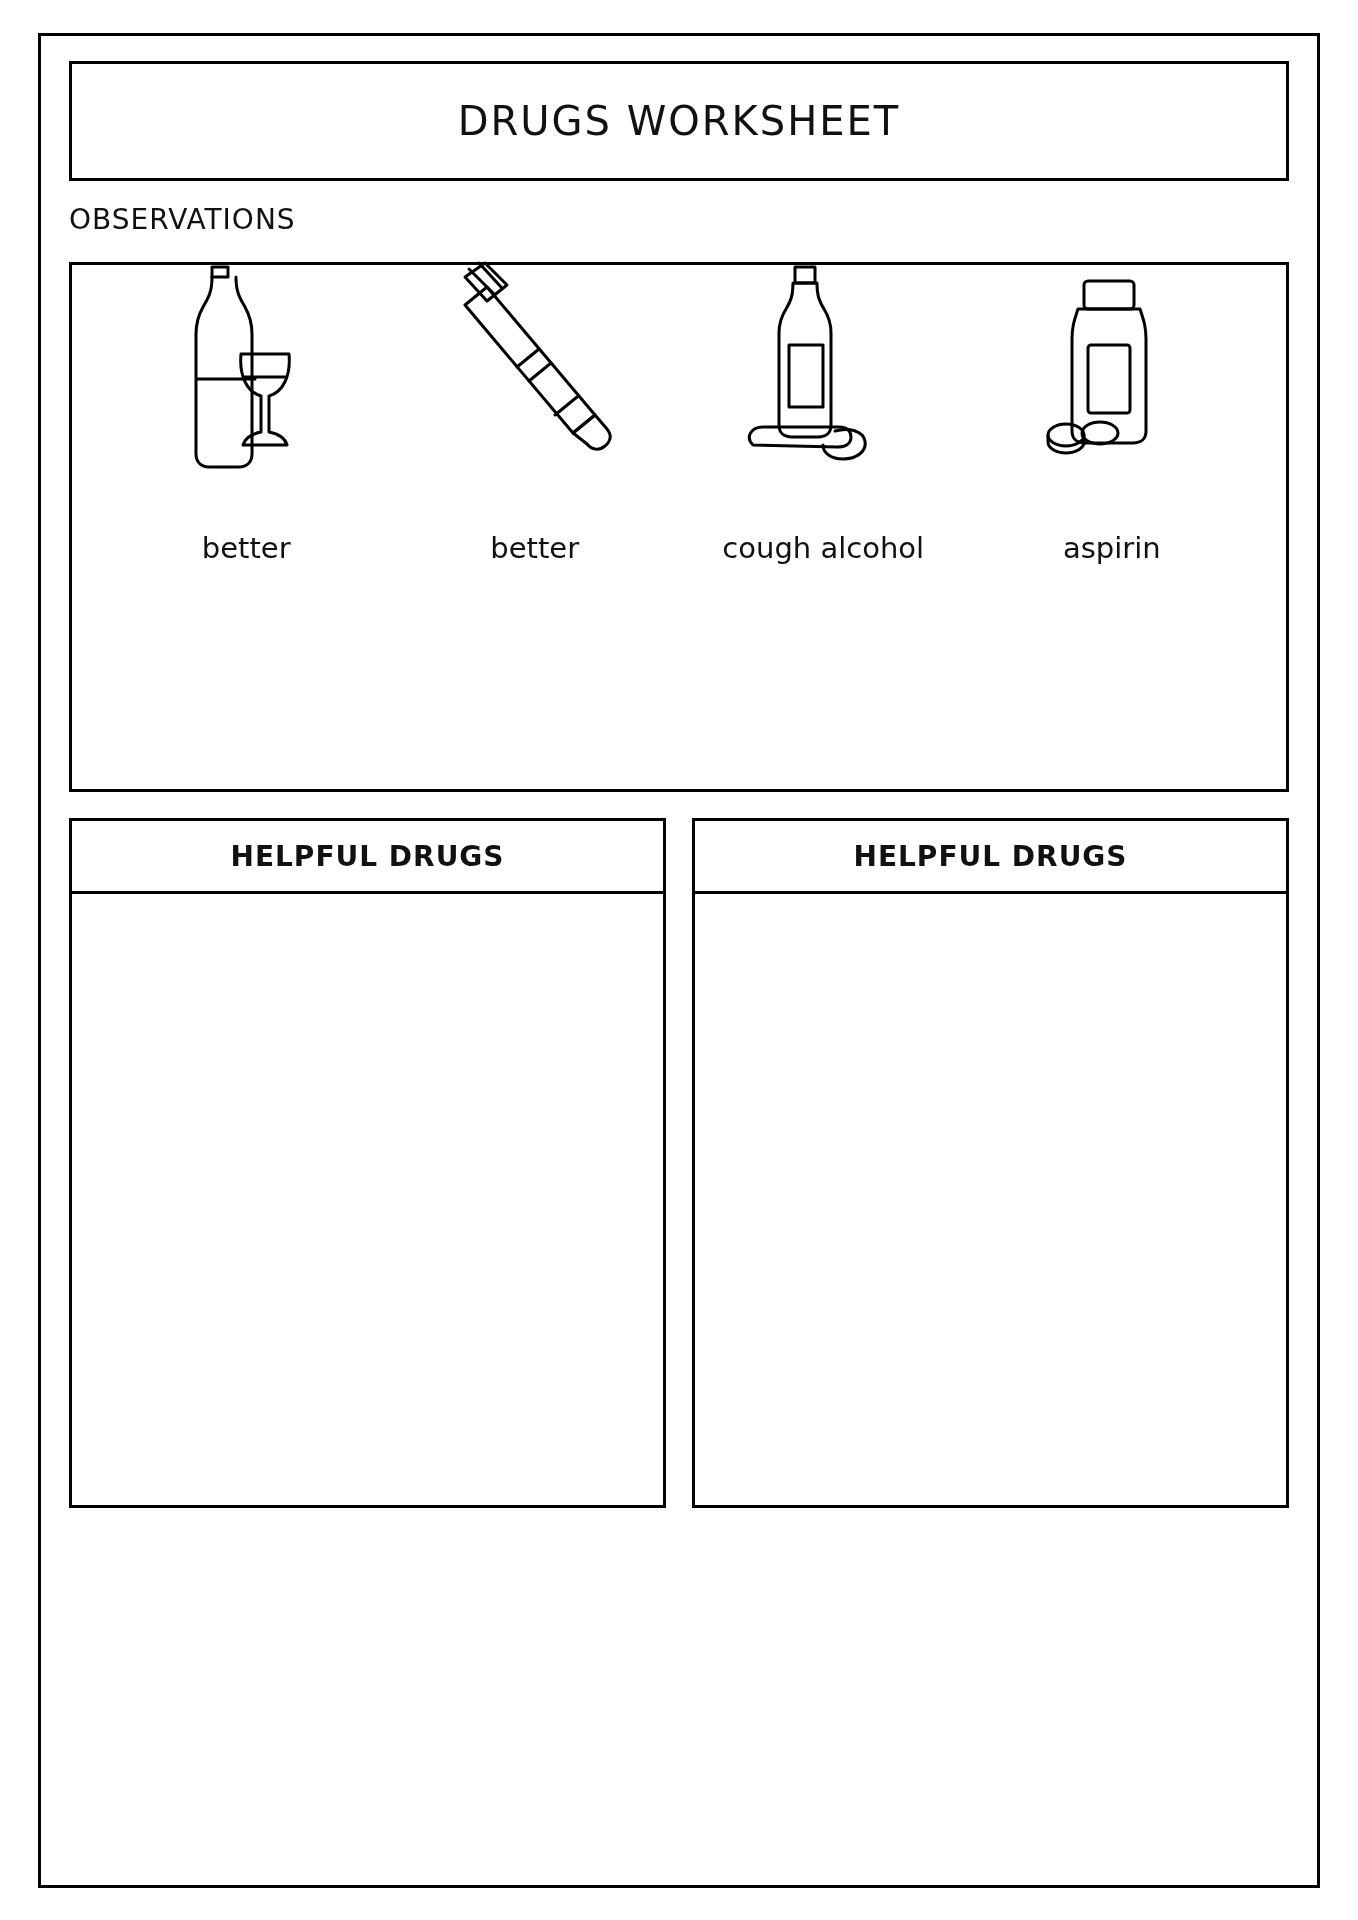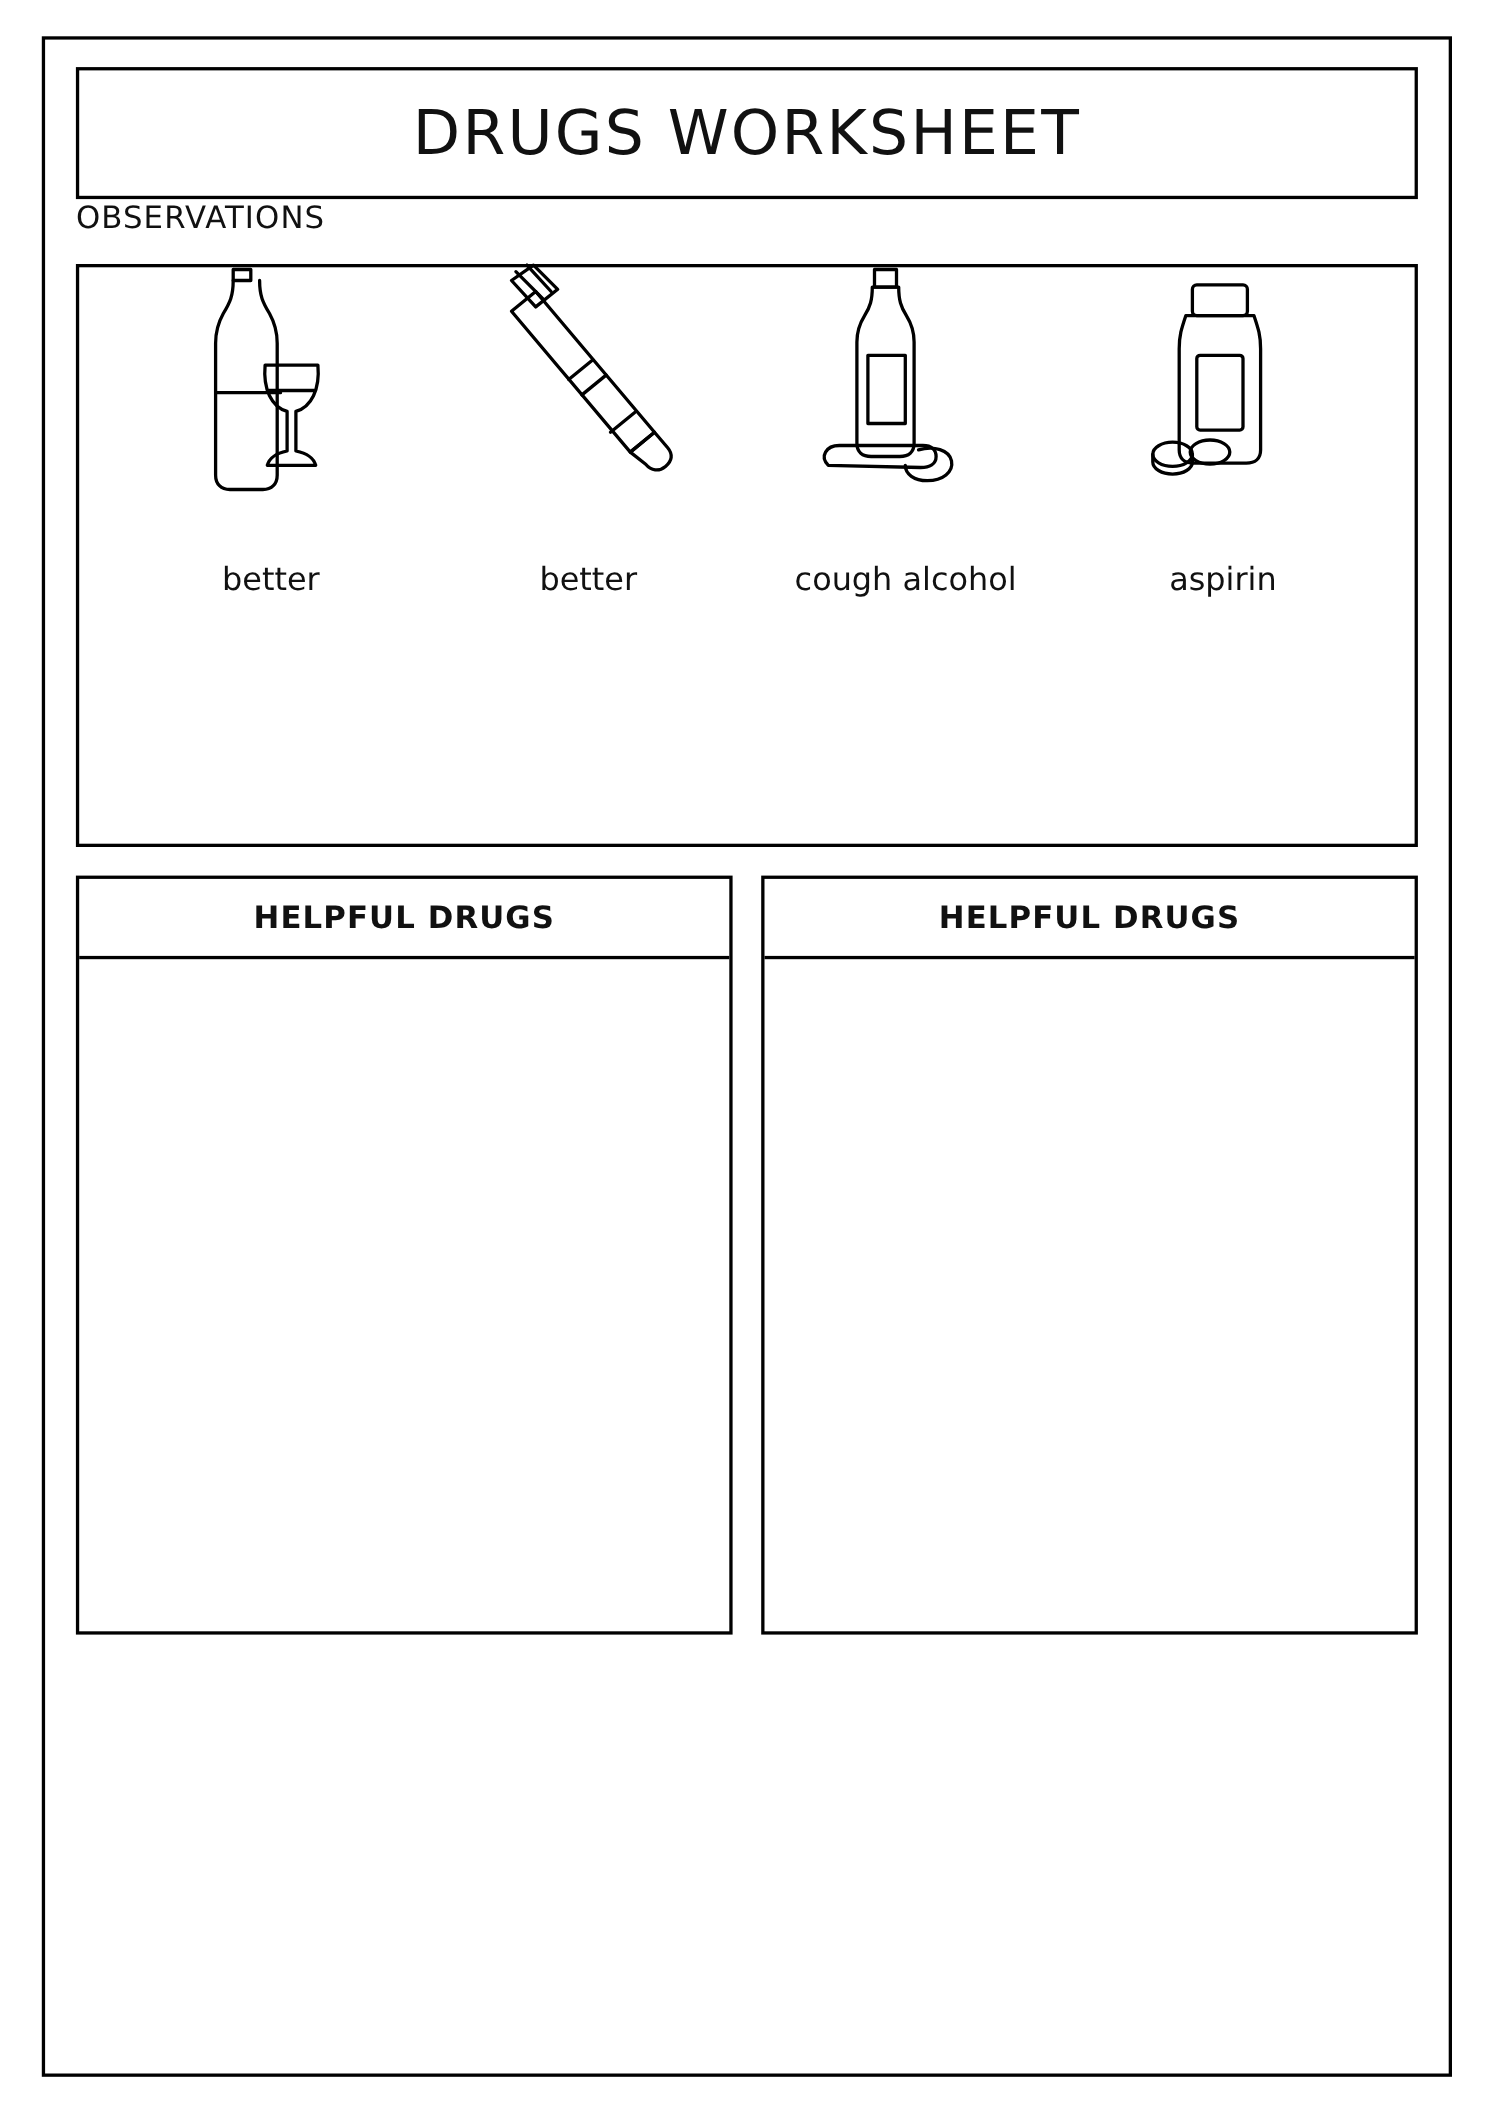--- a/index.html
+++ b/index.html
@@ -36,28 +36,29 @@
   
   .title-box {
     border: 3px solid #000;
     height: 120px;
     display: flex;
     align-items: center;
     justify-content: center;
     box-sizing: border-box;
   }
   .title-text {
-    font-size: 56px;
+    font-size: 40px;
     letter-spacing: 2px;
     font-family: "DejaVu Sans", sans-serif;
     font-weight: 400;
   }
 
   
   .section {
+    margin-top: 22px;
   }
   .section-heading {
     font-size: 28px;
     letter-spacing: 1px;
     margin-bottom: 6px;
   }
   .section-body {
     font-size: 29px;
     line-height: 1.55;
   }

